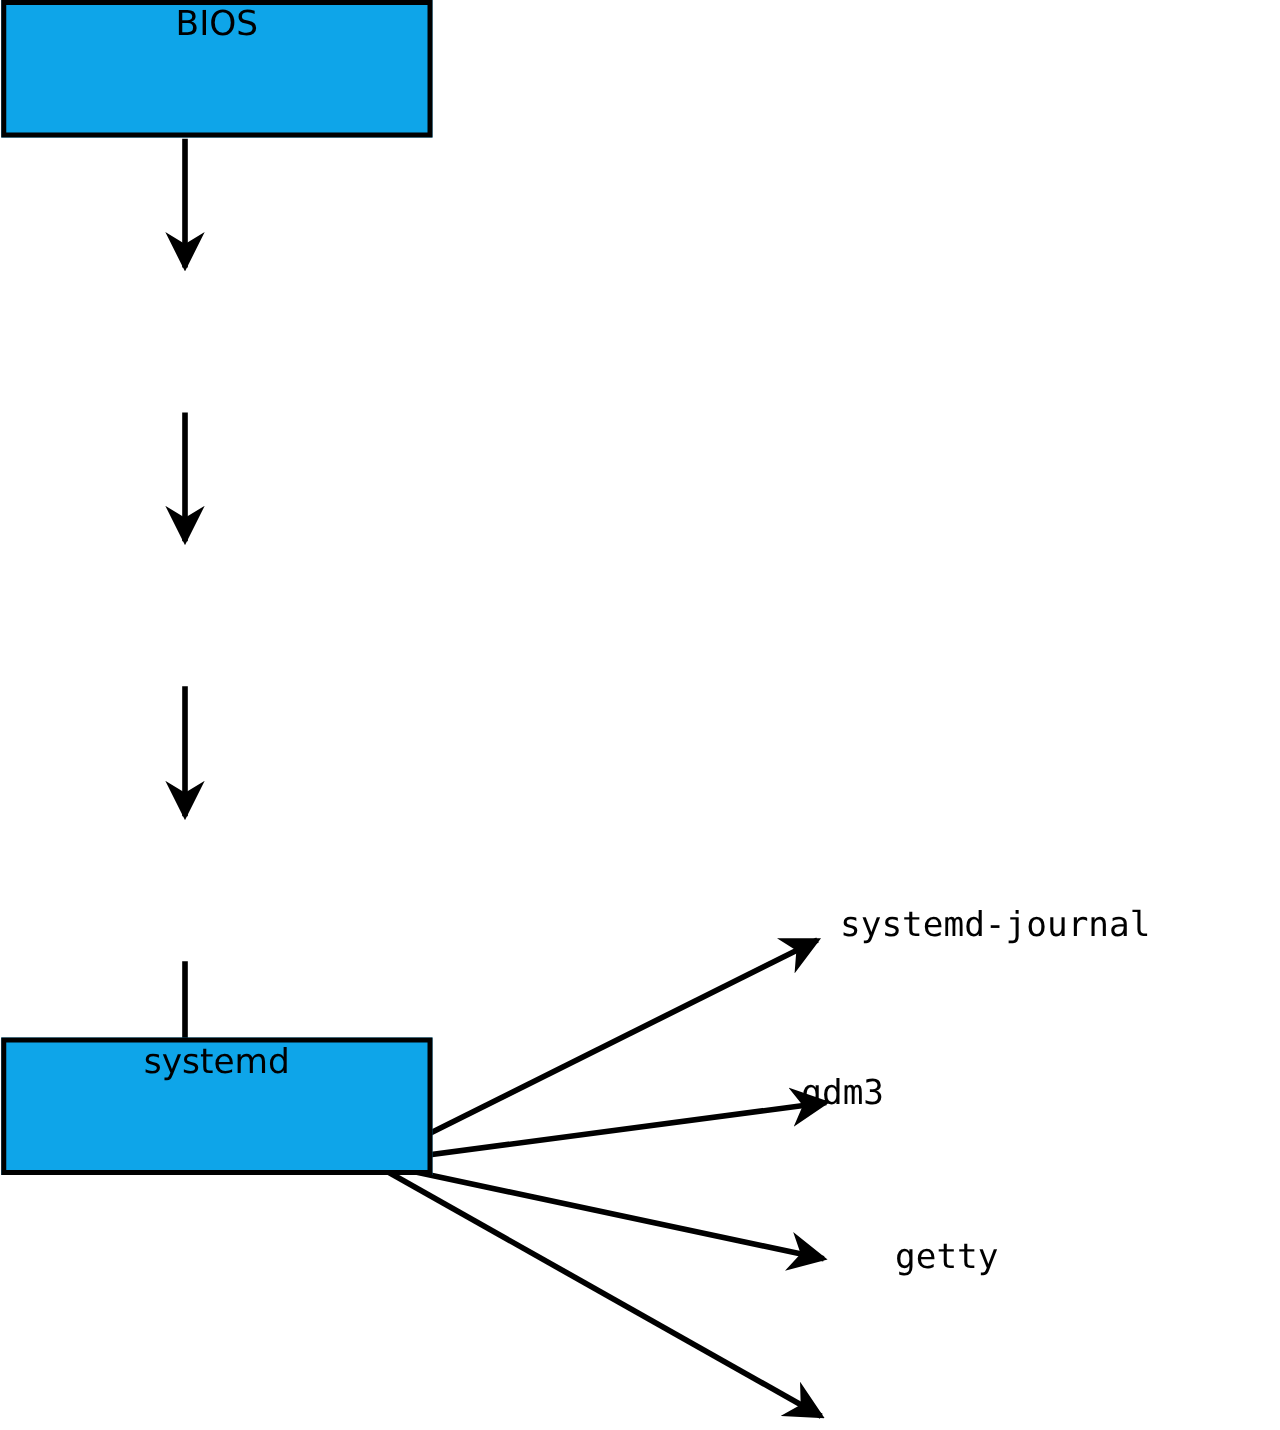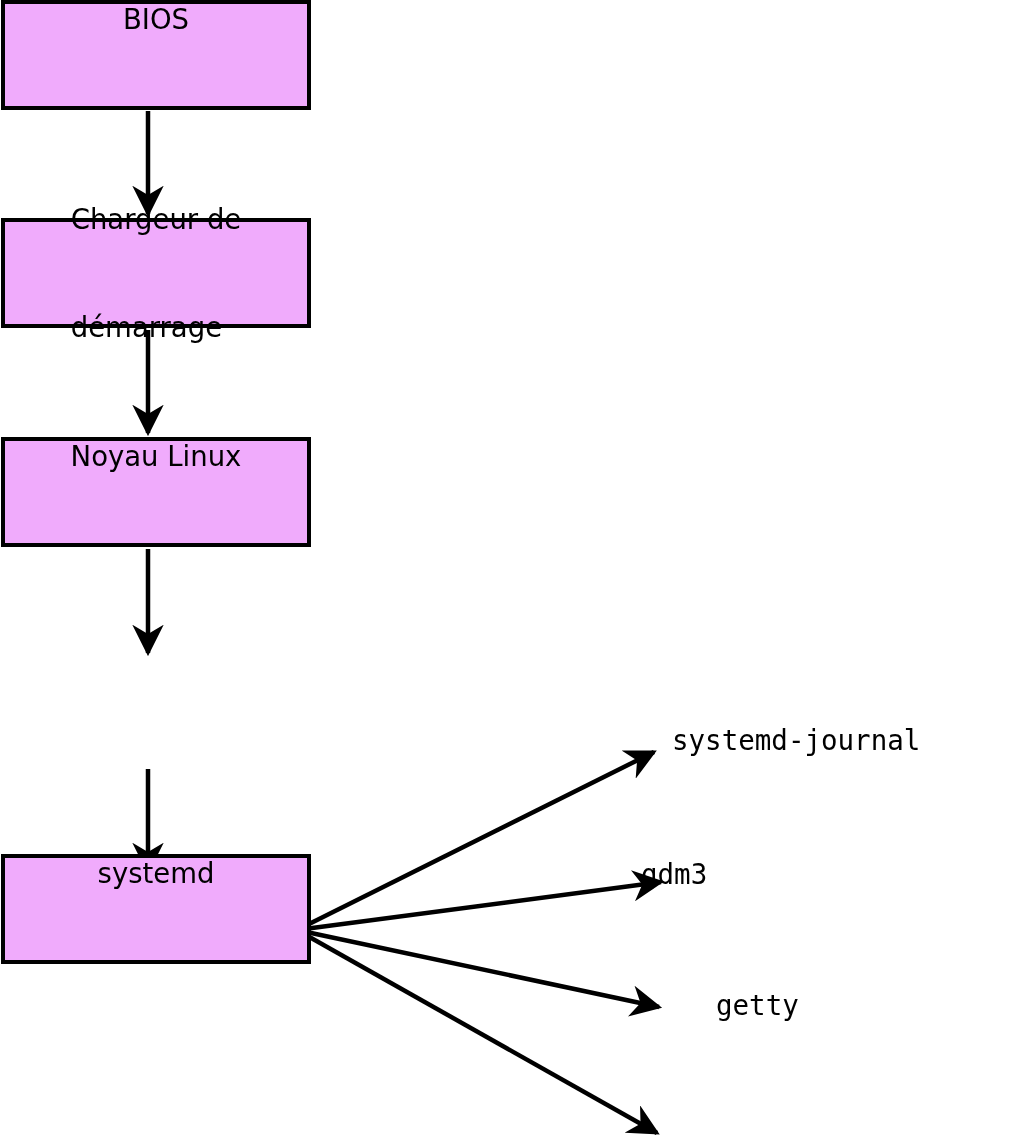--- a/index.html
+++ b/index.html
@@ -24,25 +24,25 @@
     height: 1144px;
   }
   .arrow-line {
     stroke: #000000;
     stroke-width: 4.5;
     fill: none;
   }
   .box {
     position: absolute;
     left: 1px;
-    width: 310px;
+    width: 345px;
     height: 110px;
     box-sizing: border-box;
     border: 4px solid #000000;
-    background: #f0abfc;
+    background: #0ea5e9;
     display: flex;
     align-items: center;
     justify-content: center;
   }
   .box-label {
     font-size: 27.5px;
     line-height: 36px;
     text-align: left;
     white-space: pre;
   }
@@ -88,36 +88,24 @@
     <line class="arrow-line" x1="297" y1="930" x2="657" y2="1133" marker-end="url(#ah)"></line>
   </svg>
 
   <div class="box" style="top:0px">
     <div class="box-label">
       <span class="box-line">BIOS</span>
       <span class="box-line"></span>
     </div>
   </div>
 
-  <div class="box" style="top:218px">
-    <div class="box-label">
-      <span class="box-line">Chargeur de</span>
-      <span class="box-line">démarrage</span>
-    </div>
-  </div>
-
-  <div class="box" style="top:437px">
-    <div class="box-label">
-      <span class="box-line">Noyau Linux</span>
-      <span class="box-line"></span>
-    </div>
-  </div>
 
 
-  <div class="box" style="top:854px">
+
+  <div class="box" style="top:830px">
     <div class="box-label">
       <span class="box-line">systemd</span>
       <span class="box-line"></span>
     </div>
   </div>
 
 
   <div class="proc" style="left:672px;top:724px">systemd-journal</div>
   <div class="proc" style="left:641px;top:858px">gdm3</div>
   <div class="proc" style="left:716px;top:989px">getty</div>

